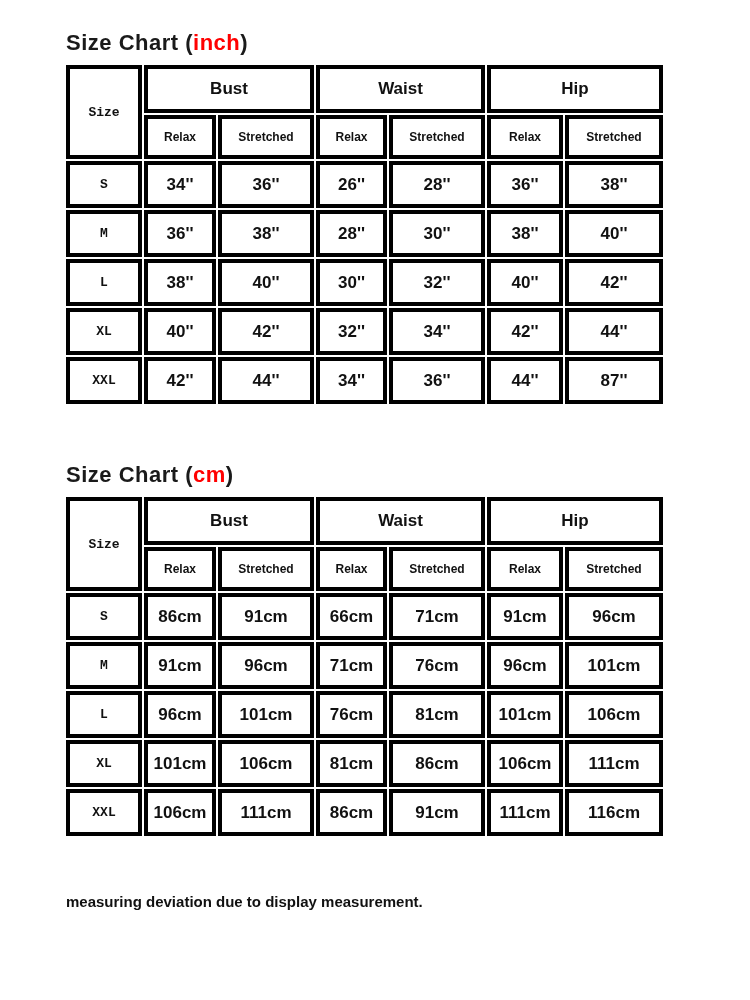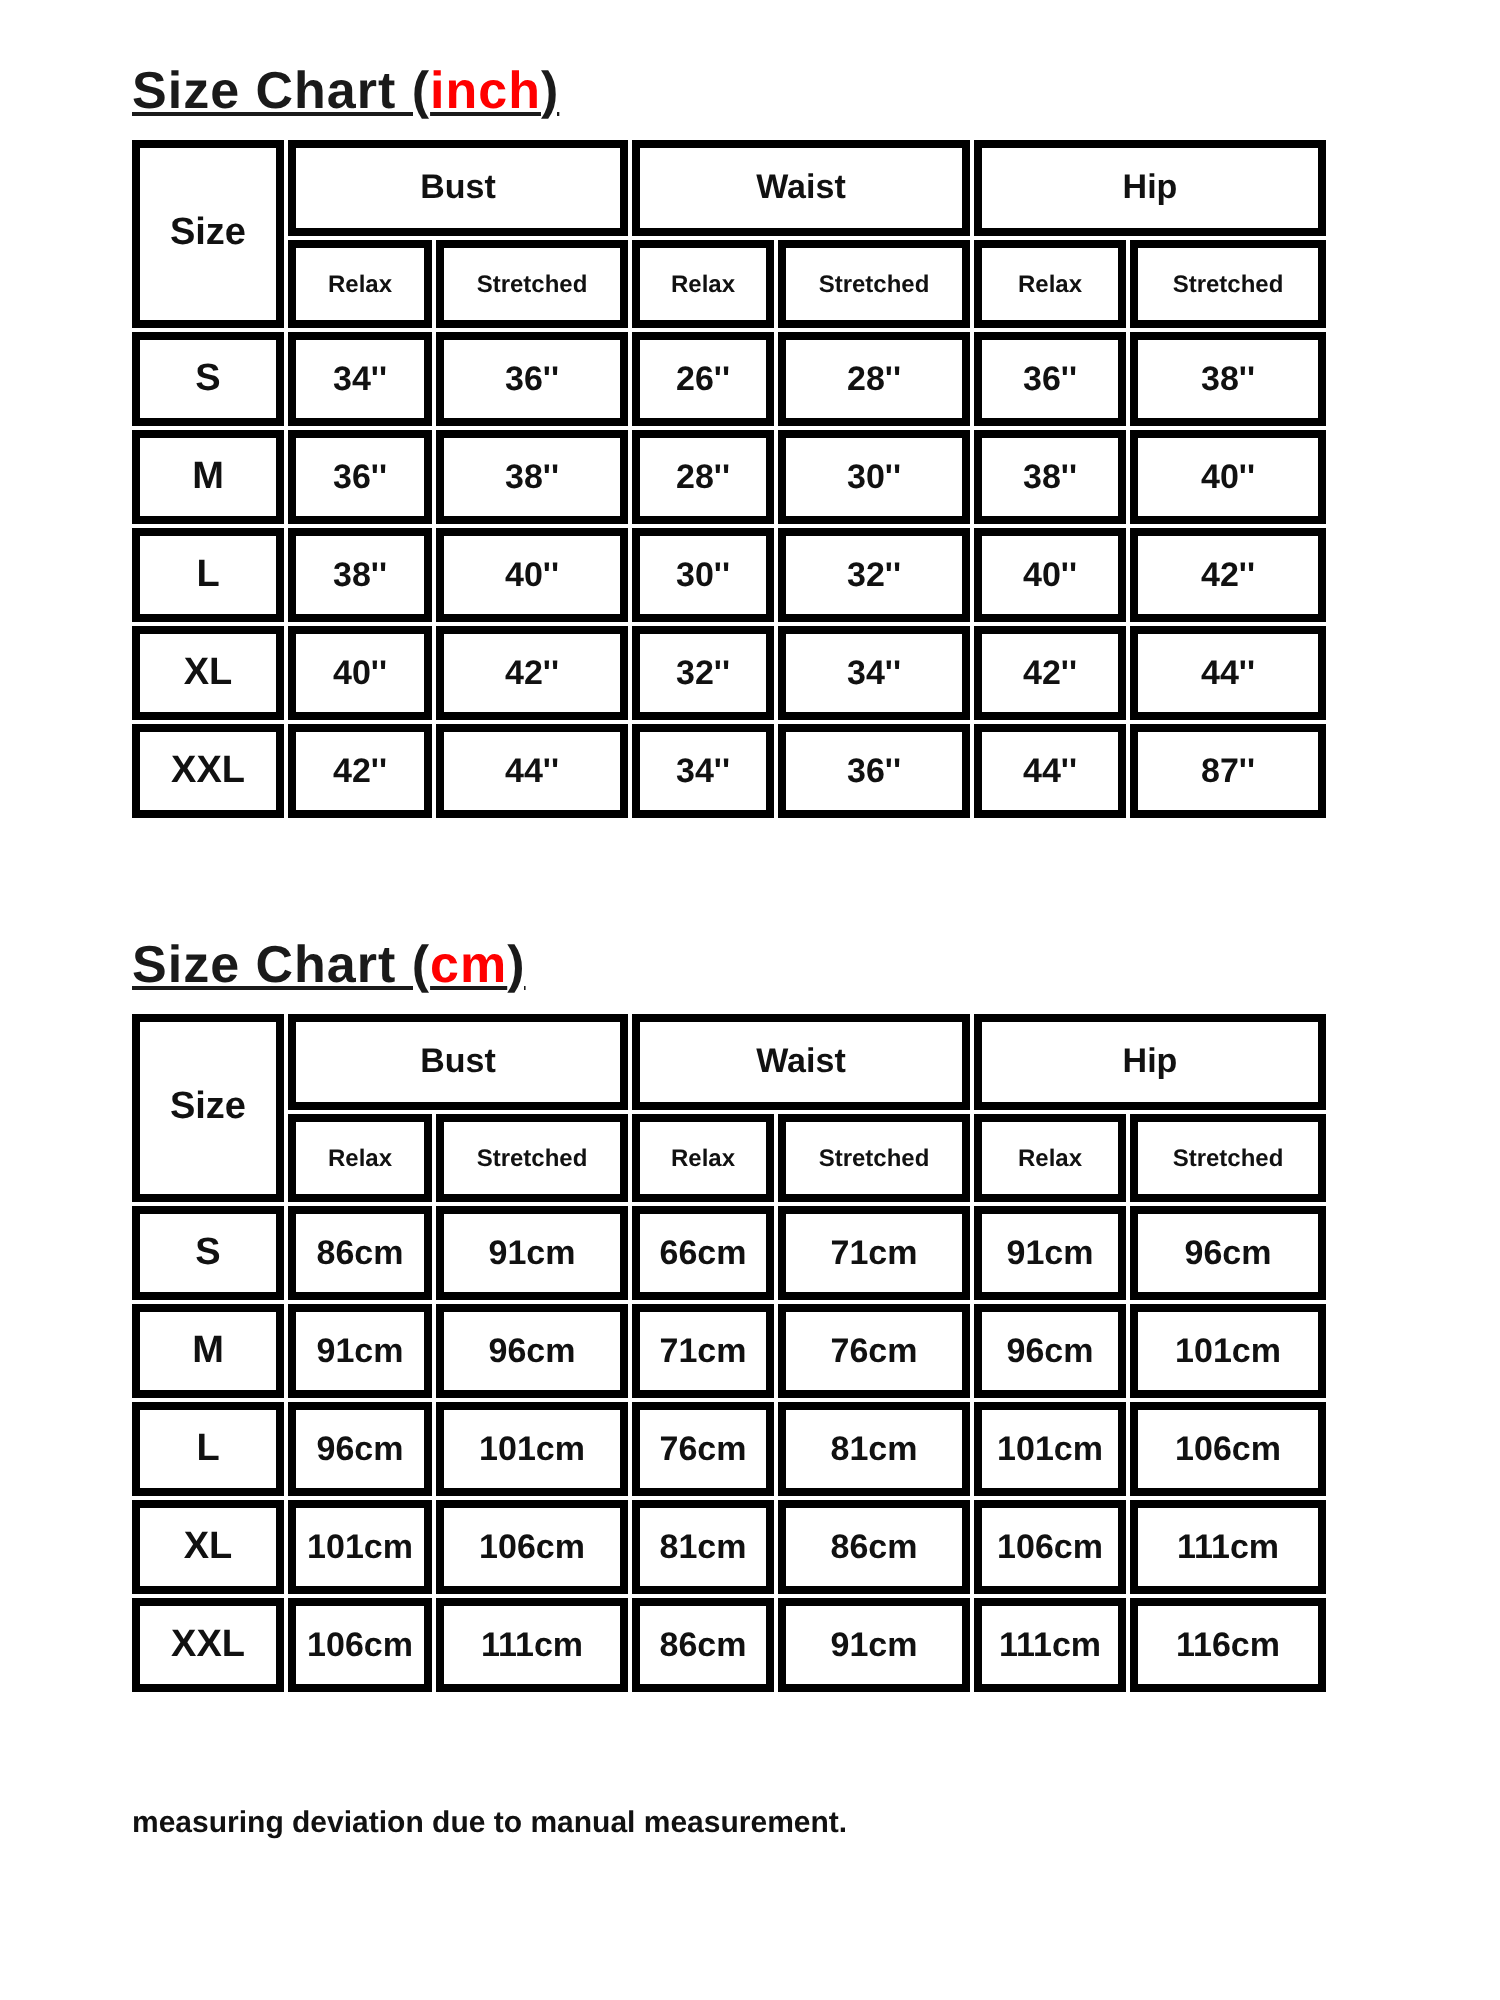--- a/index.html
+++ b/index.html
@@ -12,26 +12,25 @@
     height: 1000px;
     font-family: "Liberation Sans", sans-serif;
     font-weight: bold;
     color: #111111;
     overflow: hidden;
   }
   .content {
     padding: 30px 0 0 64px;
   }
   .chart-title {
-    font-size: 26px;
+    font-size: 22px;
     font-weight: bold;
     margin: 0 0 7px 2px;
     color: #1a1a1a;
     letter-spacing: 0.5px;
-    text-decoration: underline;
   }
   .chart-title .unit {
     color: #ff0000;
   }
   table.size-table {
     border-collapse: separate;
     border-spacing: 2px;
     table-layout: fixed;
   }
   table.size-table td {
@@ -40,21 +39,21 @@
     background: #ffffff;
     text-align: center;
     vertical-align: middle;
     padding: 0;
     overflow: hidden;
     white-space: nowrap;
   }
   .row-group td { height: 48px; font-size: 17px; }
   .row-sub td   { height: 44px; font-size: 12px; }
   .row-data td  { height: 47px; font-size: 17px; }
-  td.size-head  { font-size: 19px; }
+  td.size-head  { font-size: 13px; font-family: Liberation Mono, monospace; }
   .chart-block + .chart-block {
     margin-top: 56px;
   }
   .footer-note {
     margin: 46px 0 0 2px;
     font-size: 15px;
     line-height: 36px;
     color: #111111;
   }
 </style>
@@ -211,16 +210,16 @@
         <td>86cm</td>
         <td>91cm</td>
         <td>111cm</td>
         <td>116cm</td>
       </tr>
     </tbody>
       </table>
   </div>
 
   <div class="footer-note">
-    <div>measuring deviation due to manual measurement.</div>
+    <div>measuring deviation due to display measurement.</div>
   </div>
 
 </div>
 
 </body></html>

